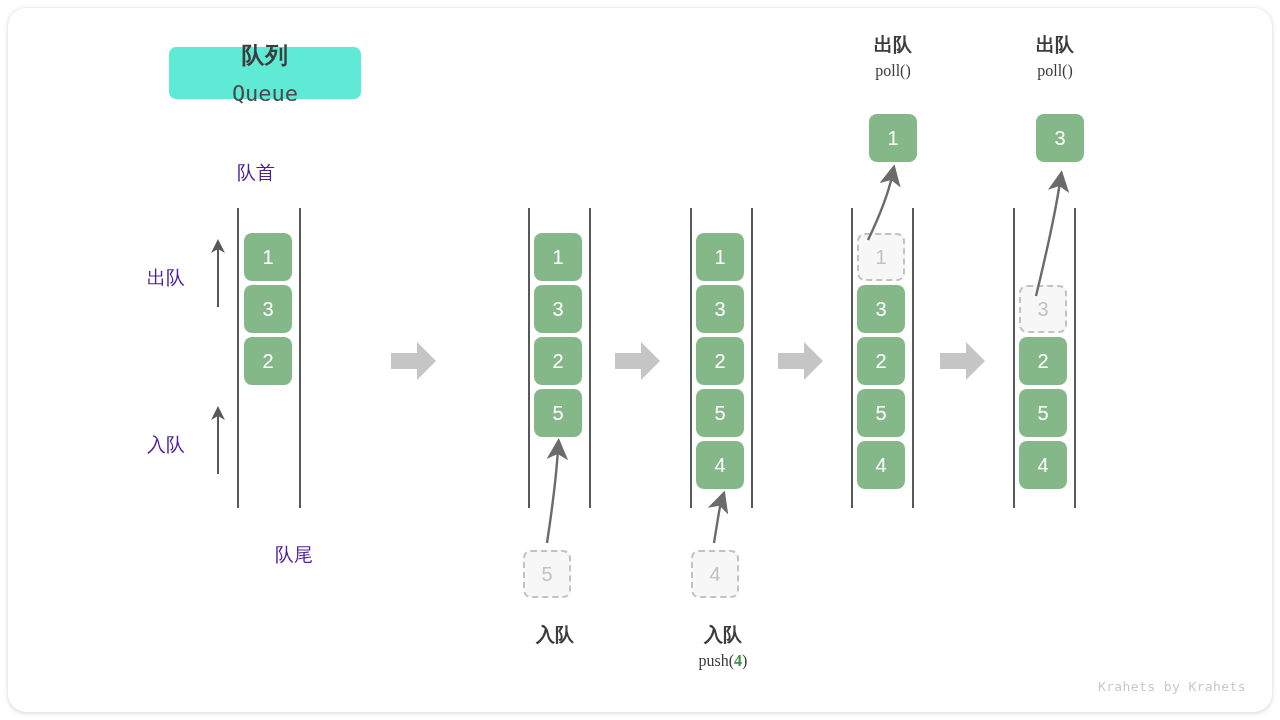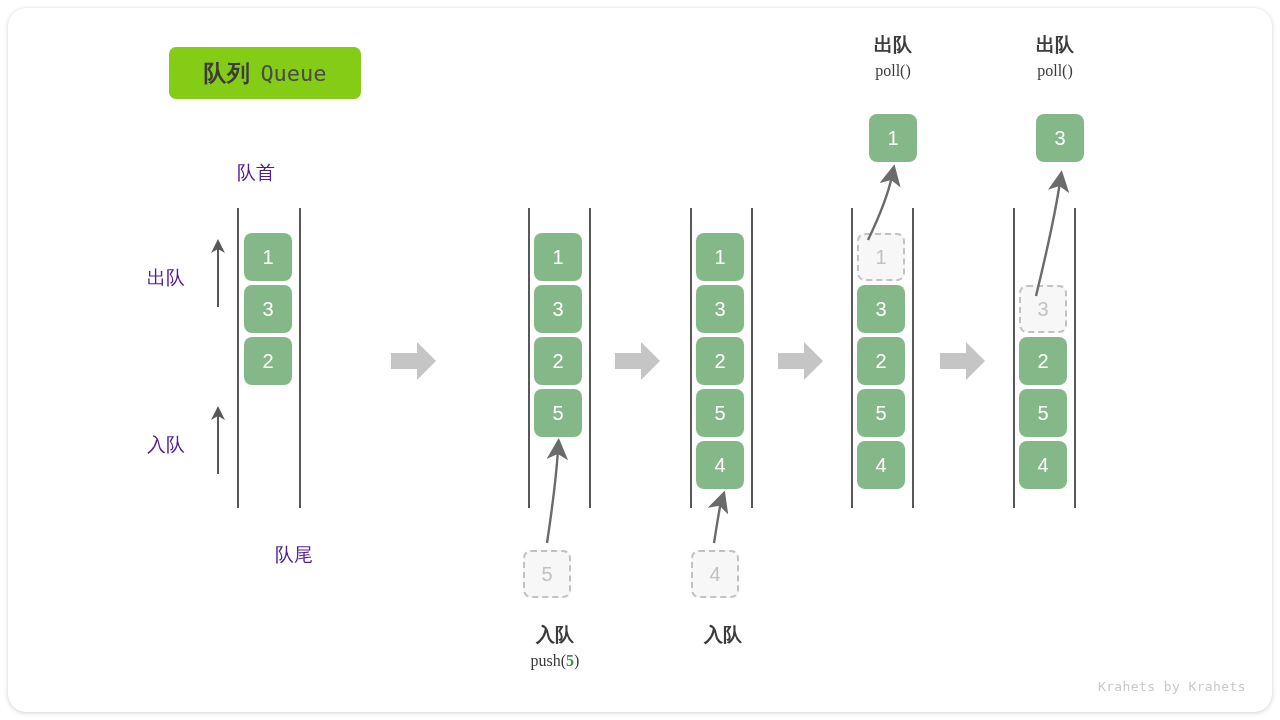--- a/index.html
+++ b/index.html
@@ -17,24 +17,25 @@
     border-radius:18px;
     box-shadow:0 1px 5px rgba(0,0,0,0.16), 0 0 1px rgba(0,0,0,0.12);
   }
   .stage{position:absolute;left:0;top:0;width:1280px;height:720px;}
 
   
   .title-chip{
     position:absolute;
     left:169px;top:47px;
     width:192px;height:52px;
-    background:#84cc16;
+    background:#5eead4;
     border-radius:7px;
     display:flex;align-items:center;justify-content:center;
     gap:10px;
+    flex-direction:column;
   }
   .title-cn{
     font-size:23px;font-weight:bold;color:#3c3c3c;
     letter-spacing:0.5px;
   }
   .title-en{
     font-family:"DejaVu Sans Mono","Liberation Mono",monospace;
     font-size:22px;color:#4a4a4a;
   }
 
@@ -154,39 +155,39 @@
 
   <div class="rail" style="left:528px;top:208px;height:300px;"></div>
   <div class="rail" style="left:589px;top:208px;height:300px;"></div>
   <div class="cell" style="left:534px;top:233px;">1</div>
   <div class="cell" style="left:534px;top:285px;">3</div>
   <div class="cell" style="left:534px;top:337px;">2</div>
   <div class="cell" style="left:534px;top:389px;">5</div>
   <div class="cell ghost" style="left:523px;top:550px;">5</div>
   <div class="op-label" style="left:440px;top:620px;width:230px;">
     <span class="cn">入队</span>
-    <span class="code"><span>push(</span><span class="arg">5</span><span>)</span></span>
   </div>
 
   <div class="sep-arrow" style="left:615px;top:340px;">
     <svg width="46" height="42" viewBox="0 0 46 42">
       <path d="M0 13 L26 13 L26 2 L45 21 L26 40 L26 29 L0 29 Z" fill="#c5c5c5"></path>
     </svg>
   </div>
 
   <div class="rail" style="left:690px;top:208px;height:300px;"></div>
   <div class="rail" style="left:751px;top:208px;height:300px;"></div>
   <div class="cell" style="left:696px;top:233px;">1</div>
   <div class="cell" style="left:696px;top:285px;">3</div>
   <div class="cell" style="left:696px;top:337px;">2</div>
   <div class="cell" style="left:696px;top:389px;">5</div>
   <div class="cell" style="left:696px;top:441px;">4</div>
   <div class="cell ghost" style="left:691px;top:550px;">4</div>
   <div class="op-label" style="left:608px;top:620px;width:230px;">
     <span class="cn">入队</span>
+    <span class="code"><span>push(</span><span class="arg">4</span><span>)</span></span>
   </div>
 
   <div class="sep-arrow" style="left:778px;top:340px;">
     <svg width="46" height="42" viewBox="0 0 46 42">
       <path d="M0 13 L26 13 L26 2 L45 21 L26 40 L26 29 L0 29 Z" fill="#c5c5c5"></path>
     </svg>
   </div>
 
   <div class="op-label" style="left:778px;top:30px;width:230px;">
     <span class="cn">出队</span>

